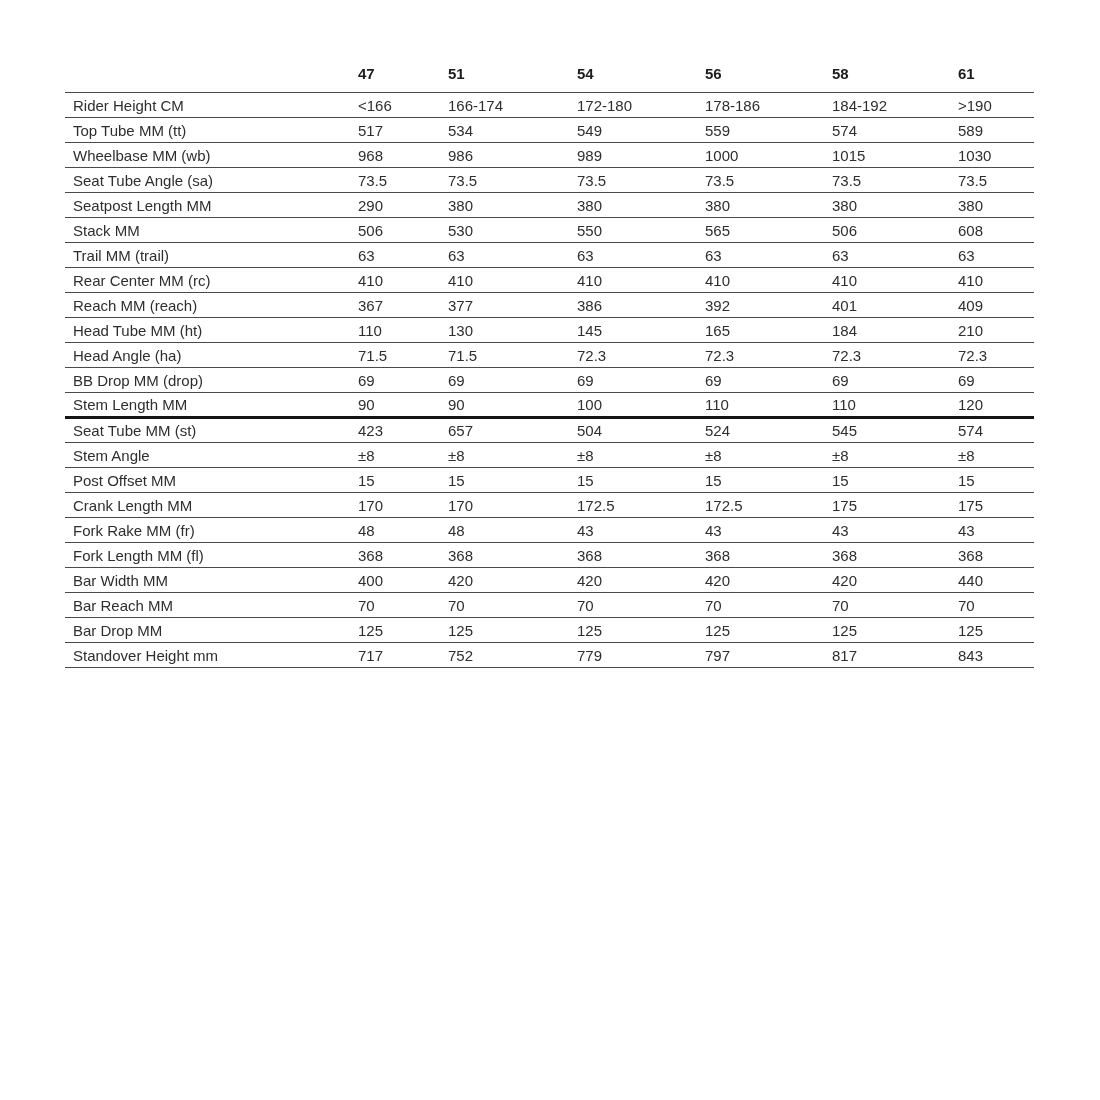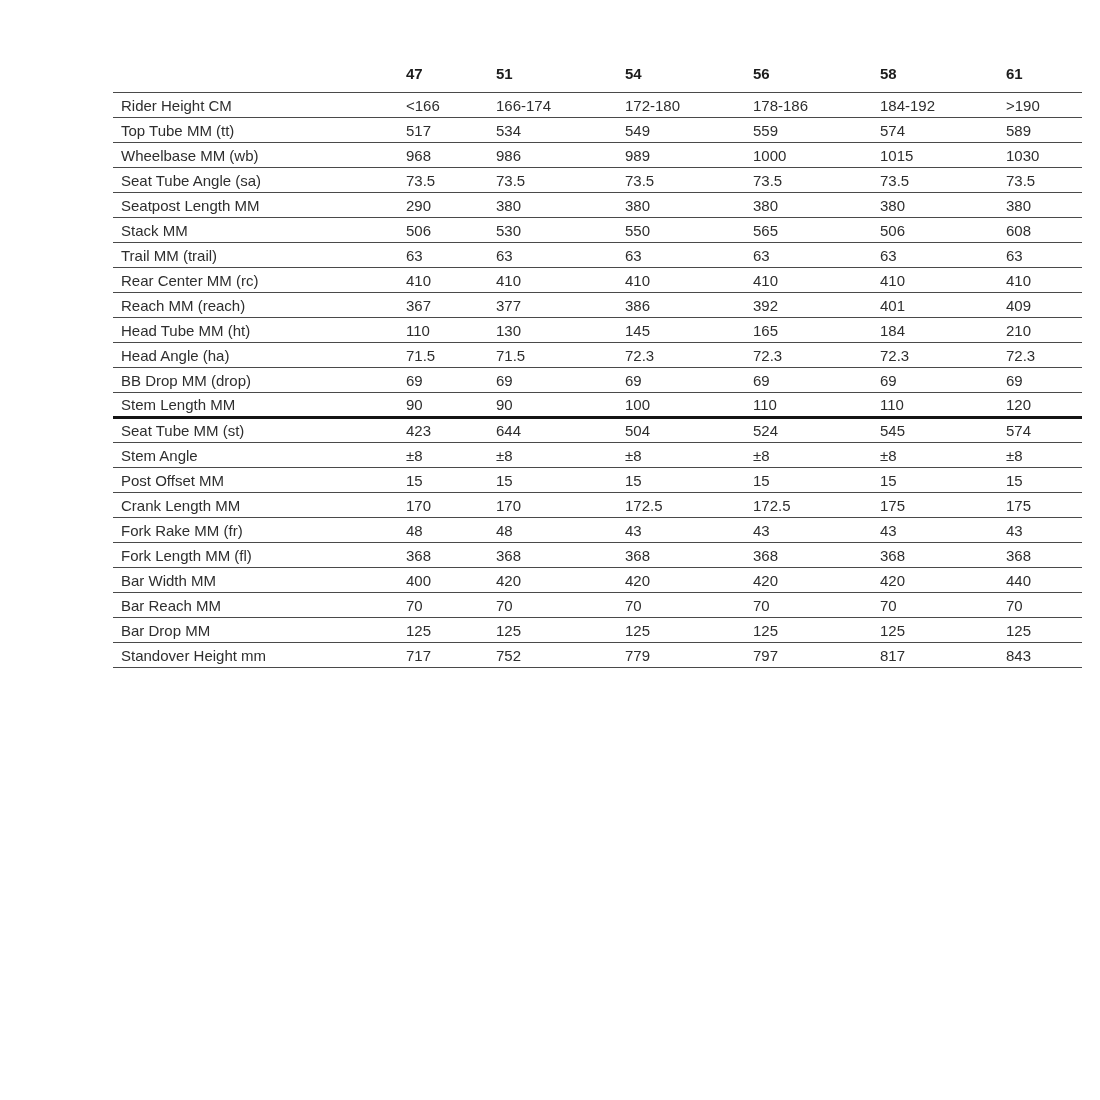--- a/index.html
+++ b/index.html
@@ -22,21 +22,20 @@
   .table-wrap{
     position:absolute;
     left:65px;
     top:54px;
     width:969px;
   }
   table{
     border-collapse:collapse;
     table-layout:fixed;
     width:969px;
-    margin-left:48px;
   }
   th,td{
     font-size:15px;
     font-weight:400;
     text-align:left;
     vertical-align:middle;
     padding:0;
     white-space:nowrap;
     color:var(--text-color);
   }
@@ -199,21 +198,21 @@
           <td>90</td>
           <td>90</td>
           <td>100</td>
           <td>110</td>
           <td>110</td>
           <td>120</td>
         </tr>
         <tr class="thick-top">
           <th class="row-label">Seat Tube MM (st)</th>
           <td>423</td>
-          <td>644</td>
+          <td>657</td>
           <td>504</td>
           <td>524</td>
           <td>545</td>
           <td>574</td>
         </tr>
         <tr>
           <th class="row-label">Stem Angle</th>
           <td>±8</td>
           <td>±8</td>
           <td>±8</td>

